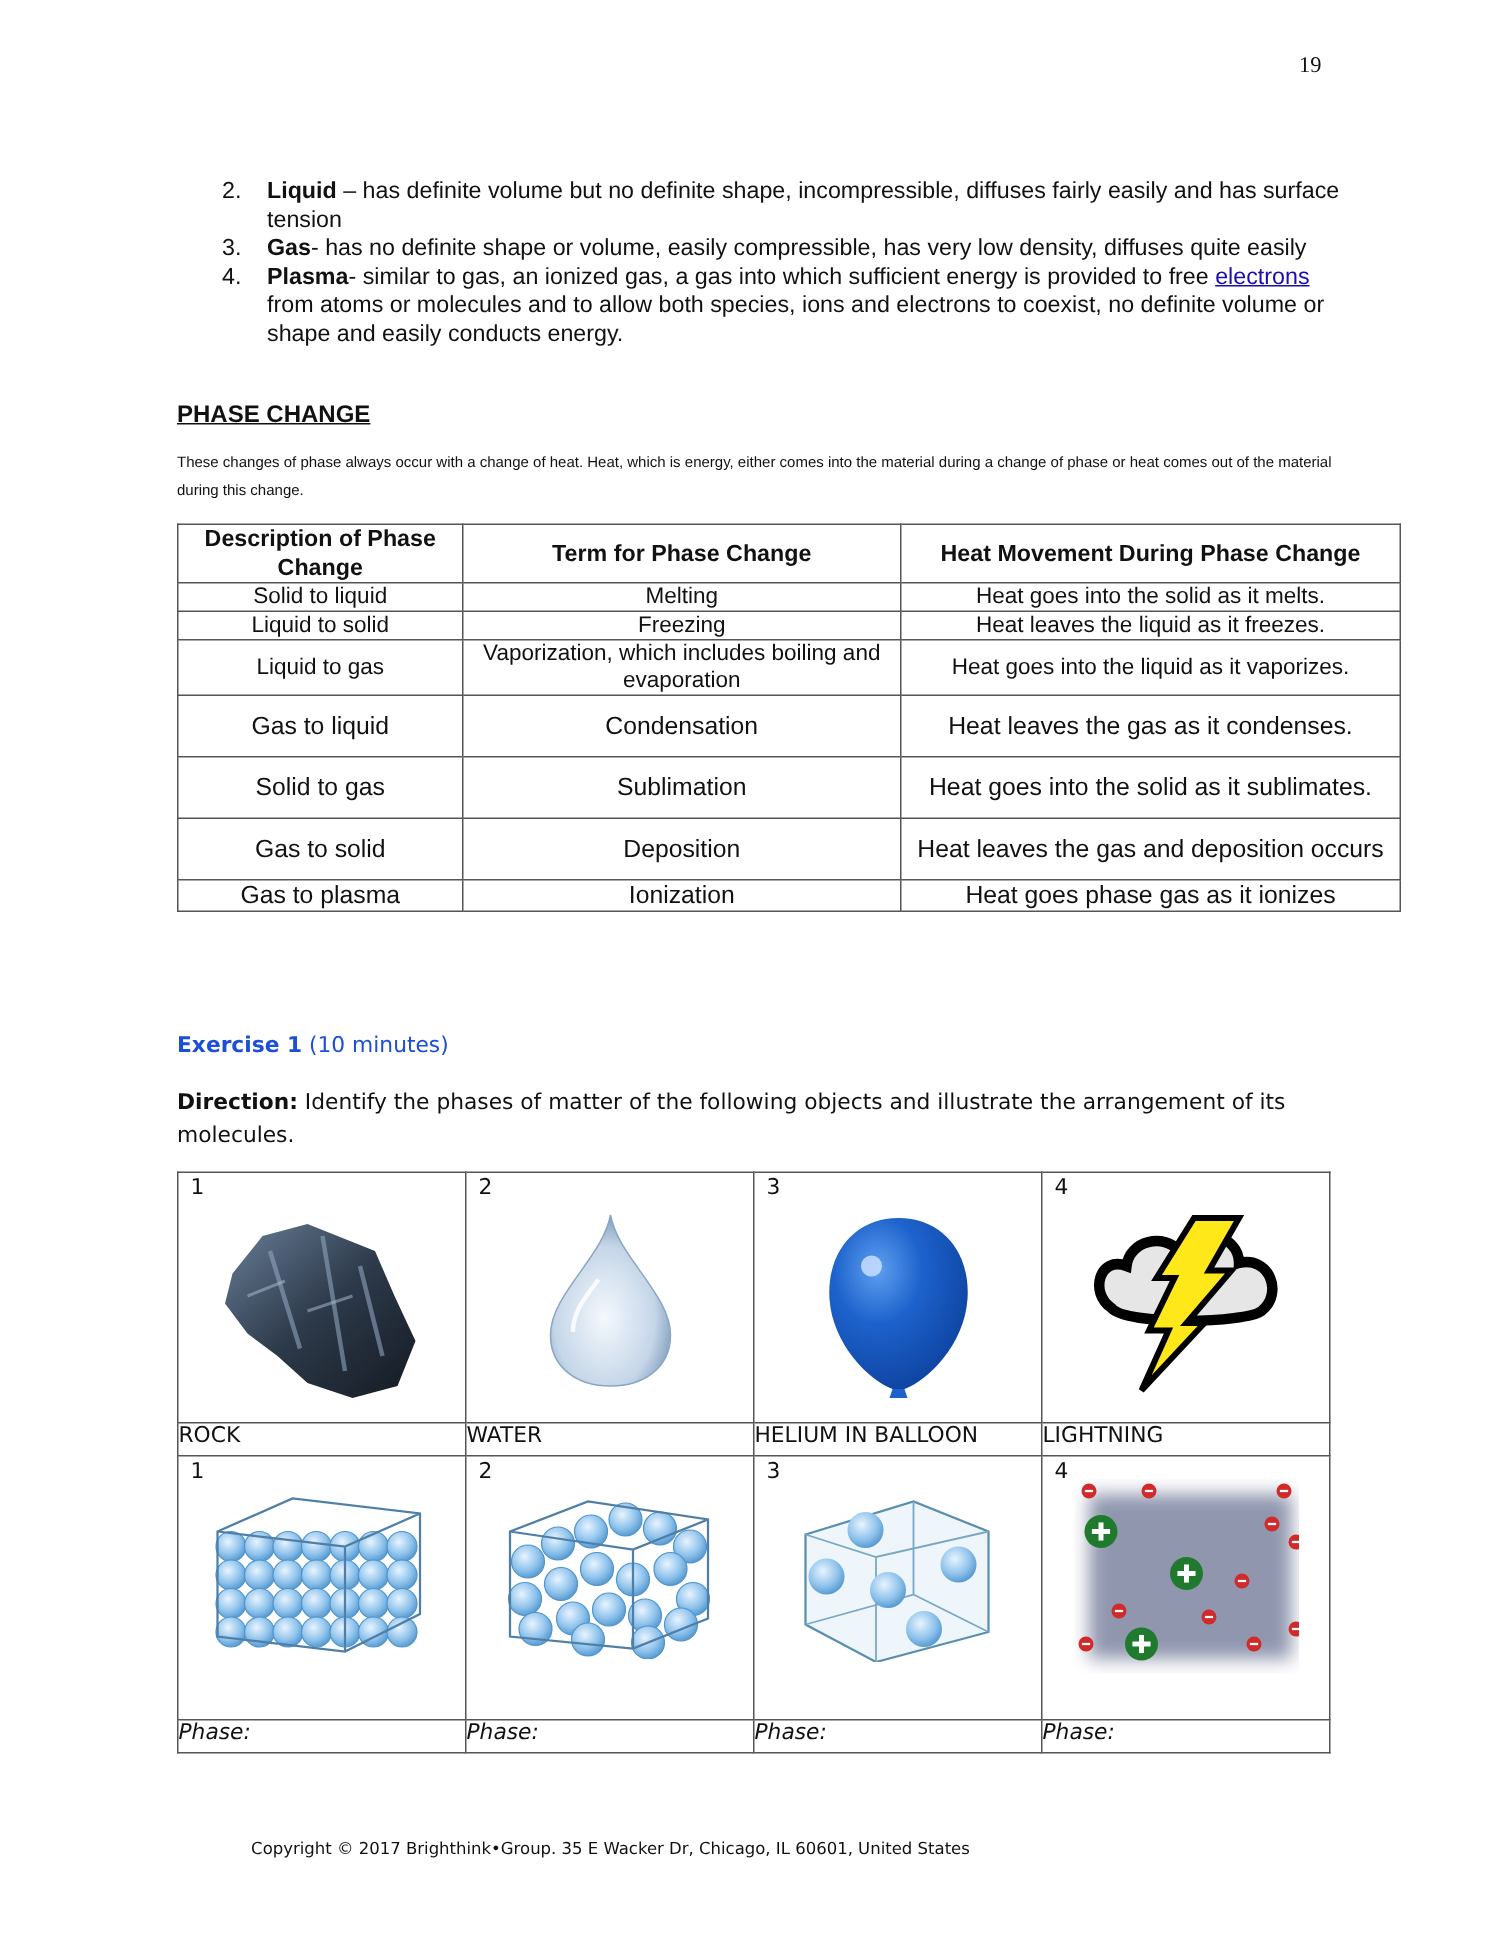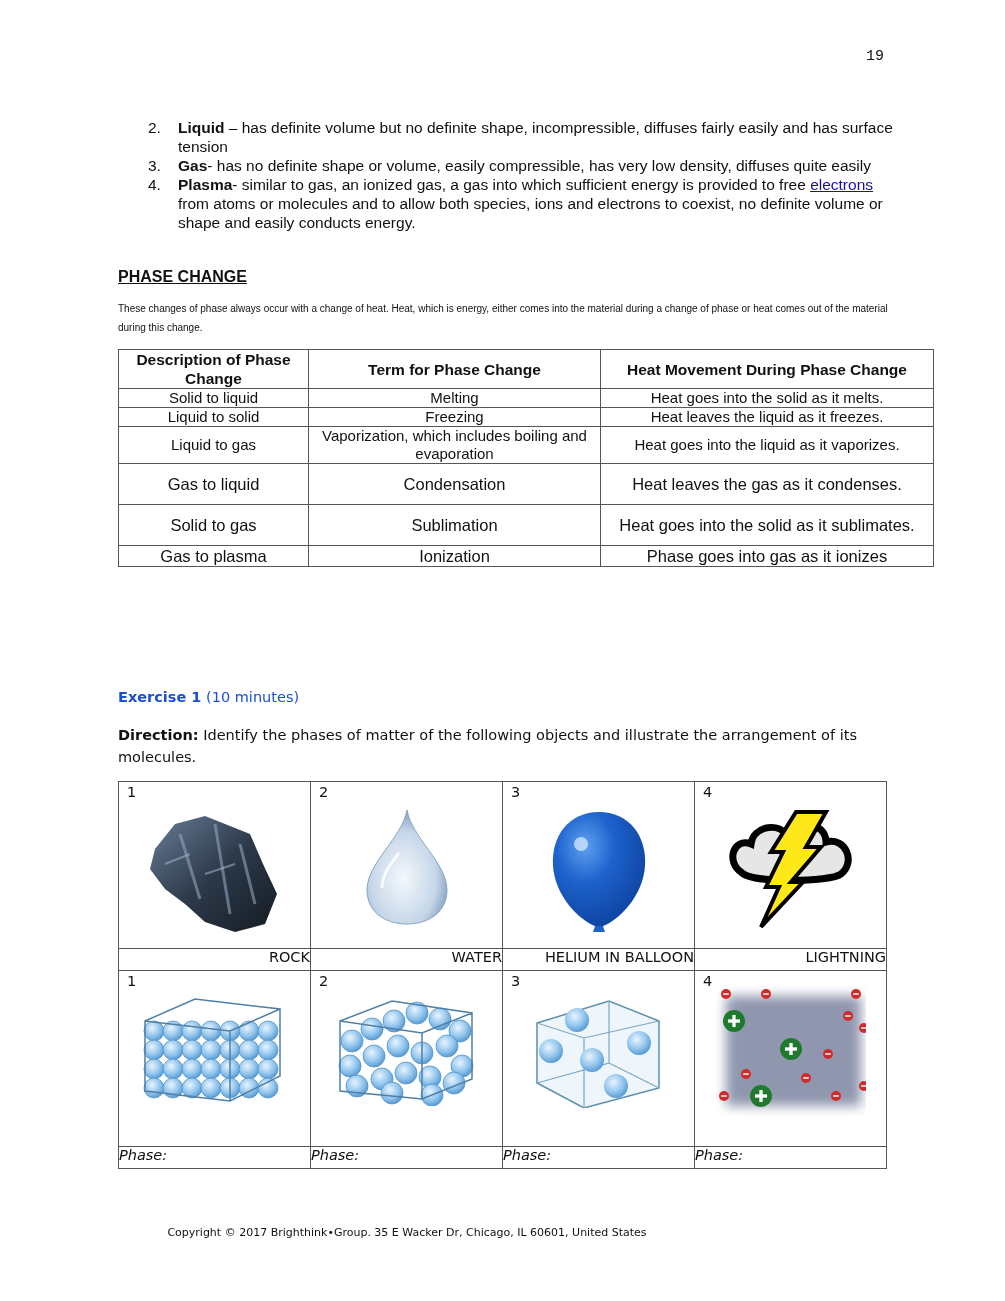--- a/index.html
+++ b/index.html
@@ -1,38 +1,38 @@
 <!DOCTYPE html>
 <html><head>
 <meta charset="utf-8">
 <style>
   html, body { margin:0; padding:0; background:#fff; }
   body { width:1005px; height:1301px; position:relative; font-family:"Liberation Sans", sans-serif; color:#111; overflow:hidden; }
-  .page-num { position:absolute; top:48px; left:866px; font-family:Liberation Mono, monospace; font-size:15px; }
+  .page-num { position:absolute; top:36px; left:866px; font-family:Liberation Serif, serif; font-size:15px; }
   .list { position:absolute; top:118px; left:118px; width:780px; font-size:15.5px; line-height:19px; }
   .list .li { display:flex; }
   .list .n { width:60px; text-align:left; padding-left:30px; box-sizing:border-box; }
   .list .t { flex:1; }
   .list b { font-weight:bold; }
   .list a { color:#1a0dab; text-decoration:underline; }
   .heading { position:absolute; top:268px; left:118px; font-size:16px; font-weight:bold; text-decoration:underline;text-align:center; }
   .para { position:absolute; top:299px; left:118px; width:775px; font-size:10px; line-height:19px; }
   table.pc { position:absolute; top:349px; left:118px; width:816px; border-collapse:collapse; font-size:15.5px; }
   table.pc td, table.pc th { border:1px solid #555; text-align:center; padding:0 3px; line-height:19px; }
   table.pc th { font-weight:bold; font-size:15.5px; height:38px; }
   table.pc tr.small td { font-size:15px; height:18px; line-height:18px; }
   table.pc tr.big td { font-size:16.5px; height:40px; }
   .ex-title { position:absolute; top:689px; left:118px; font-family:"DejaVu Sans", sans-serif; font-size:14.5px; color:#1d4ed8; }
   .ex-title b { font-weight:bold; }
   .direction { position:absolute; top:724px; left:118px; width:770px; font-family:"DejaVu Sans", sans-serif; font-size:14.5px; line-height:22px; }
   table.ex { position:absolute; top:781px; left:118px; width:769px; border-collapse:collapse; table-layout:fixed; font-family:"DejaVu Sans", sans-serif; font-size:14.5px; }
   table.ex td { border:1px solid #555; vertical-align:top; padding:0; position:relative; }
   .cellnum { position:absolute; top:2px; left:8px; }
   .imgrow td { height:166px; }
-  .labelrow td { height:21px; text-align:right; vertical-align:middle; font-size:14.5px; }
+  .labelrow td { height:21px; text-align:left; vertical-align:middle; font-size:14.5px; }
   .diagrow td { height:175px; }
   .phaserow td { height:21px; font-style:italic; padding-left:8px; vertical-align:middle; }
   .art { position:absolute; left:50%; transform:translateX(-50%); }
   .footer { position:absolute; top:1226px; left:0; width:814px; text-align:center; font-family:"DejaVu Sans", sans-serif; font-size:11px; }
 </style>
 </head>
 <body>
 
 <div class="page-num">19</div>
 
@@ -79,24 +79,29 @@
   <tr class="big">
     <td>Gas to liquid</td>
     <td>Condensation</td>
     <td>Heat leaves the gas as it condenses.</td>
   </tr>
   <tr class="big">
     <td>Solid to gas</td>
     <td>Sublimation</td>
     <td>Heat goes into the solid as it sublimates.</td>
   </tr>
+  <tr class="big">
+    <td>Gas to solid</td>
+    <td>Deposition</td>
+    <td>Heat leaves the gas and deposition occurs</td>
+  </tr>
   <tr class="big" style="height:21px">
     <td style="height:20px">Gas to plasma</td>
     <td style="height:20px">Ionization</td>
-    <td style="height:20px">Phase goes into gas as it ionizes</td>
+    <td style="height:20px">Heat goes phase gas as it ionizes</td>
   </tr>
 </tbody>
   </table>
 
 <div class="ex-title"><b>Exercise 1</b><span> (10 minutes)</span></div>
 <div class="direction"><b>Direction:</b><span> Identify the phases of matter of the following objects and illustrate the arrangement of its molecules.</span></div>
 
 <table class="ex">
   <tbody>
       <tr class="imgrow">

